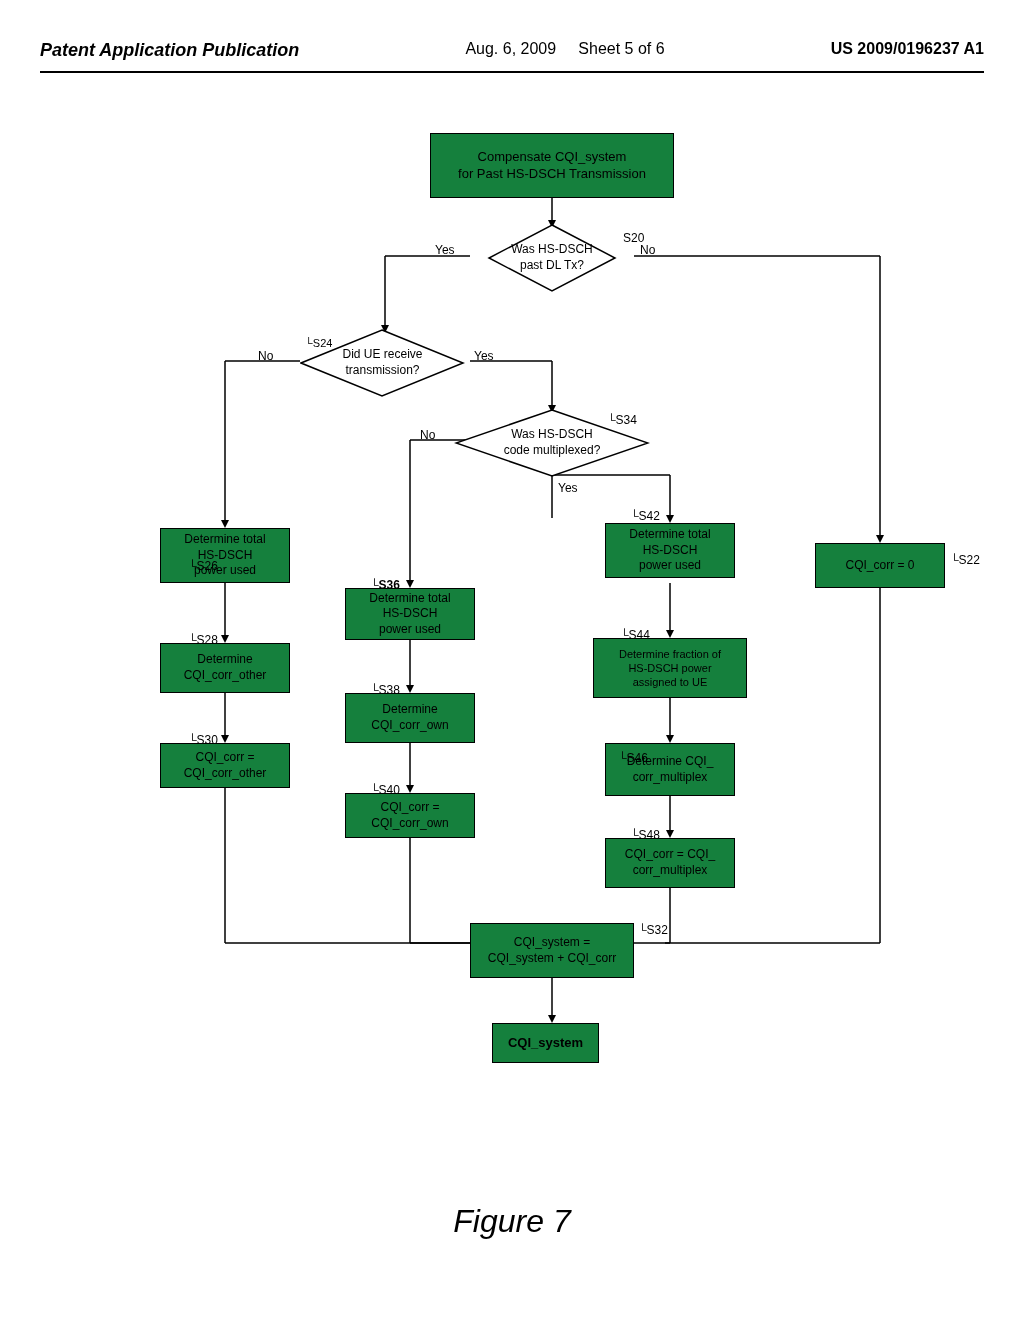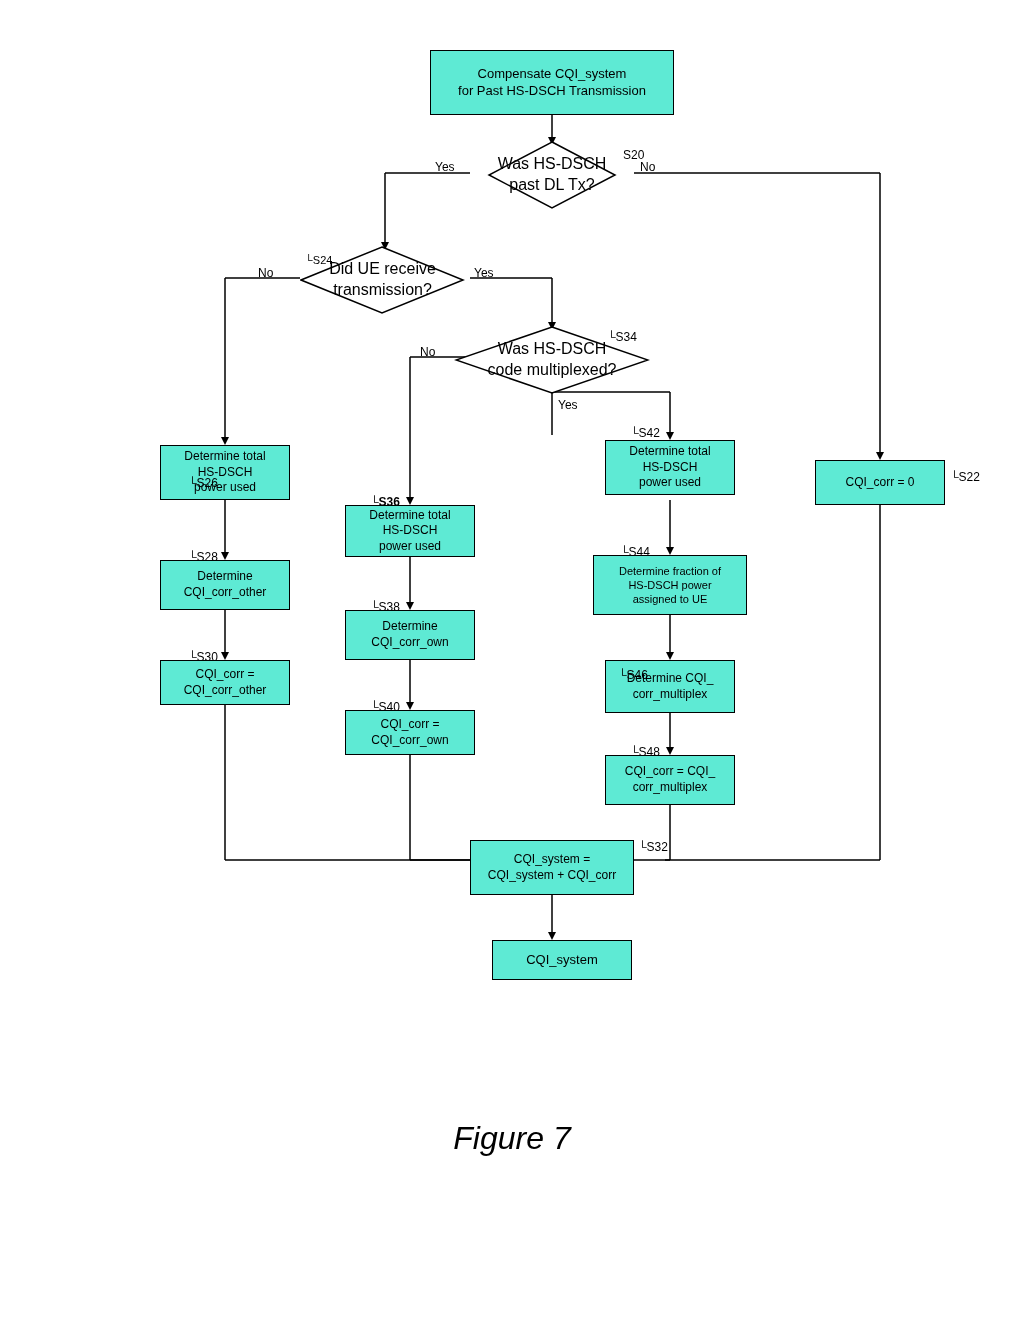--- a/index.html
+++ b/index.html
@@ -56,21 +56,21 @@
       text-align: center;
       font-size: 32px;
       font-style: italic;
       margin-top: 20px;
     }
 
     
     .fc-box {
       position: absolute;
       border: 1.5px solid #000;
-      background: #5eead4;
+      background: #15803d;
       display: flex;
       align-items: center;
       justify-content: center;
       text-align: center;
       font-size: 13px;
       line-height: 1.3;
       padding: 4px 6px;
     }
 
     .fc-diamond {
@@ -87,21 +87,21 @@
 
     .fc-diamond svg {
       position: absolute;
       top: 0; left: 0;
       width: 100%; height: 100%;
     }
 
     .fc-diamond .diamond-text {
       position: relative;
       z-index: 1;
-      font-size: 16px;
+      font-size: 12px;
       line-height: 1.3;
     }
 
     .step-label {
       position: absolute;
       font-size: 12px;
     }
 
     .arrow-label {
       position: absolute;
@@ -113,20 +113,29 @@
       top: 0; left: 0;
       width: 100%;
       height: 100%;
       pointer-events: none;
     }
   </style>
 </head>
 <body>
 
 <div class="page">
+  <div class="header">
+    <div class="header-left">Patent Application Publication</div>
+    <div class="header-center">
+      <span>Aug. 6, 2009</span>
+      &nbsp;&nbsp;&nbsp;
+      <span>Sheet 5 of 6</span>
+    </div>
+    <div class="header-right">US 2009/0196237 A1</div>
+  </div>
 
   <div class="diagram-area">
 
     <svg class="arrows">
 
       <line x1="512" y1="95" x2="512" y2="120" stroke="#000" stroke-width="1.5"></line>
       <polygon points="512,125 508,117 516,117" fill="#000"></polygon>
 
       <line x1="430" y1="153" x2="345" y2="153" stroke="#000" stroke-width="1.5"></line>
       <line x1="345" y1="153" x2="345" y2="225" stroke="#000" stroke-width="1.5"></line>
@@ -335,20 +344,20 @@
     </div>
 
     <div class="fc-box" style="left:430px; top:820px; width:164px; height:55px; font-size:12px;">
       <span style="white-space:pre-line;">CQI_system =
 CQI_system + CQI_corr</span>
     </div>
     <div class="step-label" style="left:598px; top:820px;">
       <span>└S32</span>
     </div>
 
-    <div class="fc-box" style="left:452px; top:920px; width:140px; height:40px; font-size:13px;">
+    <div class="fc-box" style="left:452px; top:920px; width:107px; height:40px; font-size:13px;font-weight:bold;">
       <span>CQI_system</span>
     </div>
 
   </div>
 
   <div class="figure-label">Figure 7</div>
 </div>
 
 </body></html>

